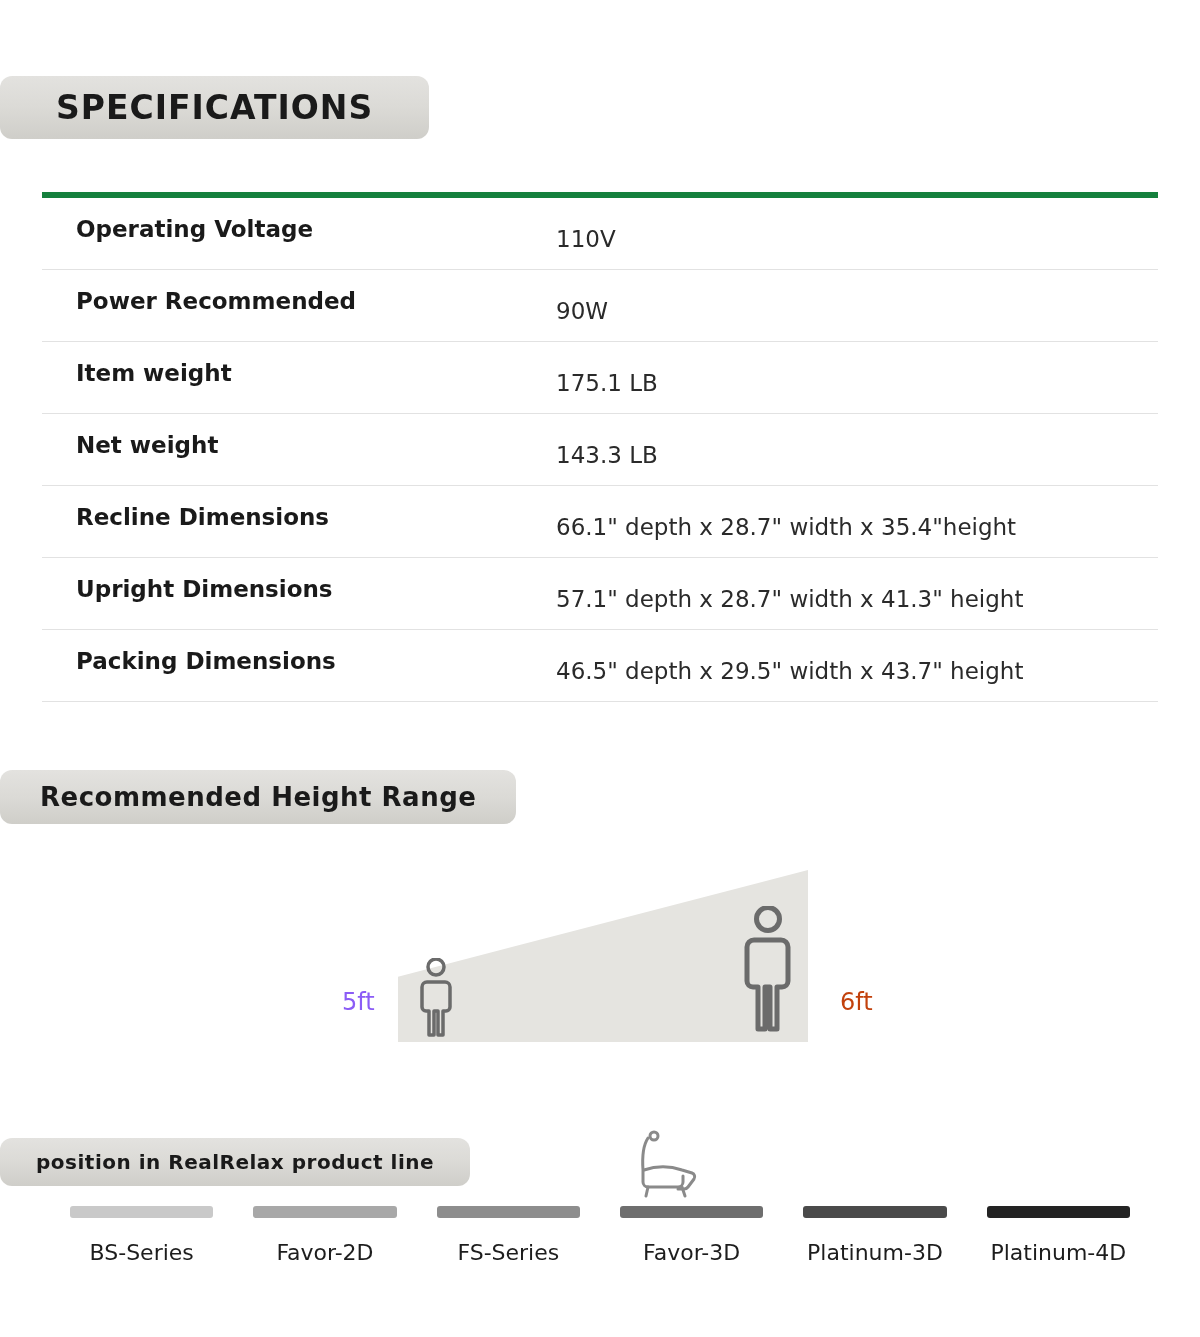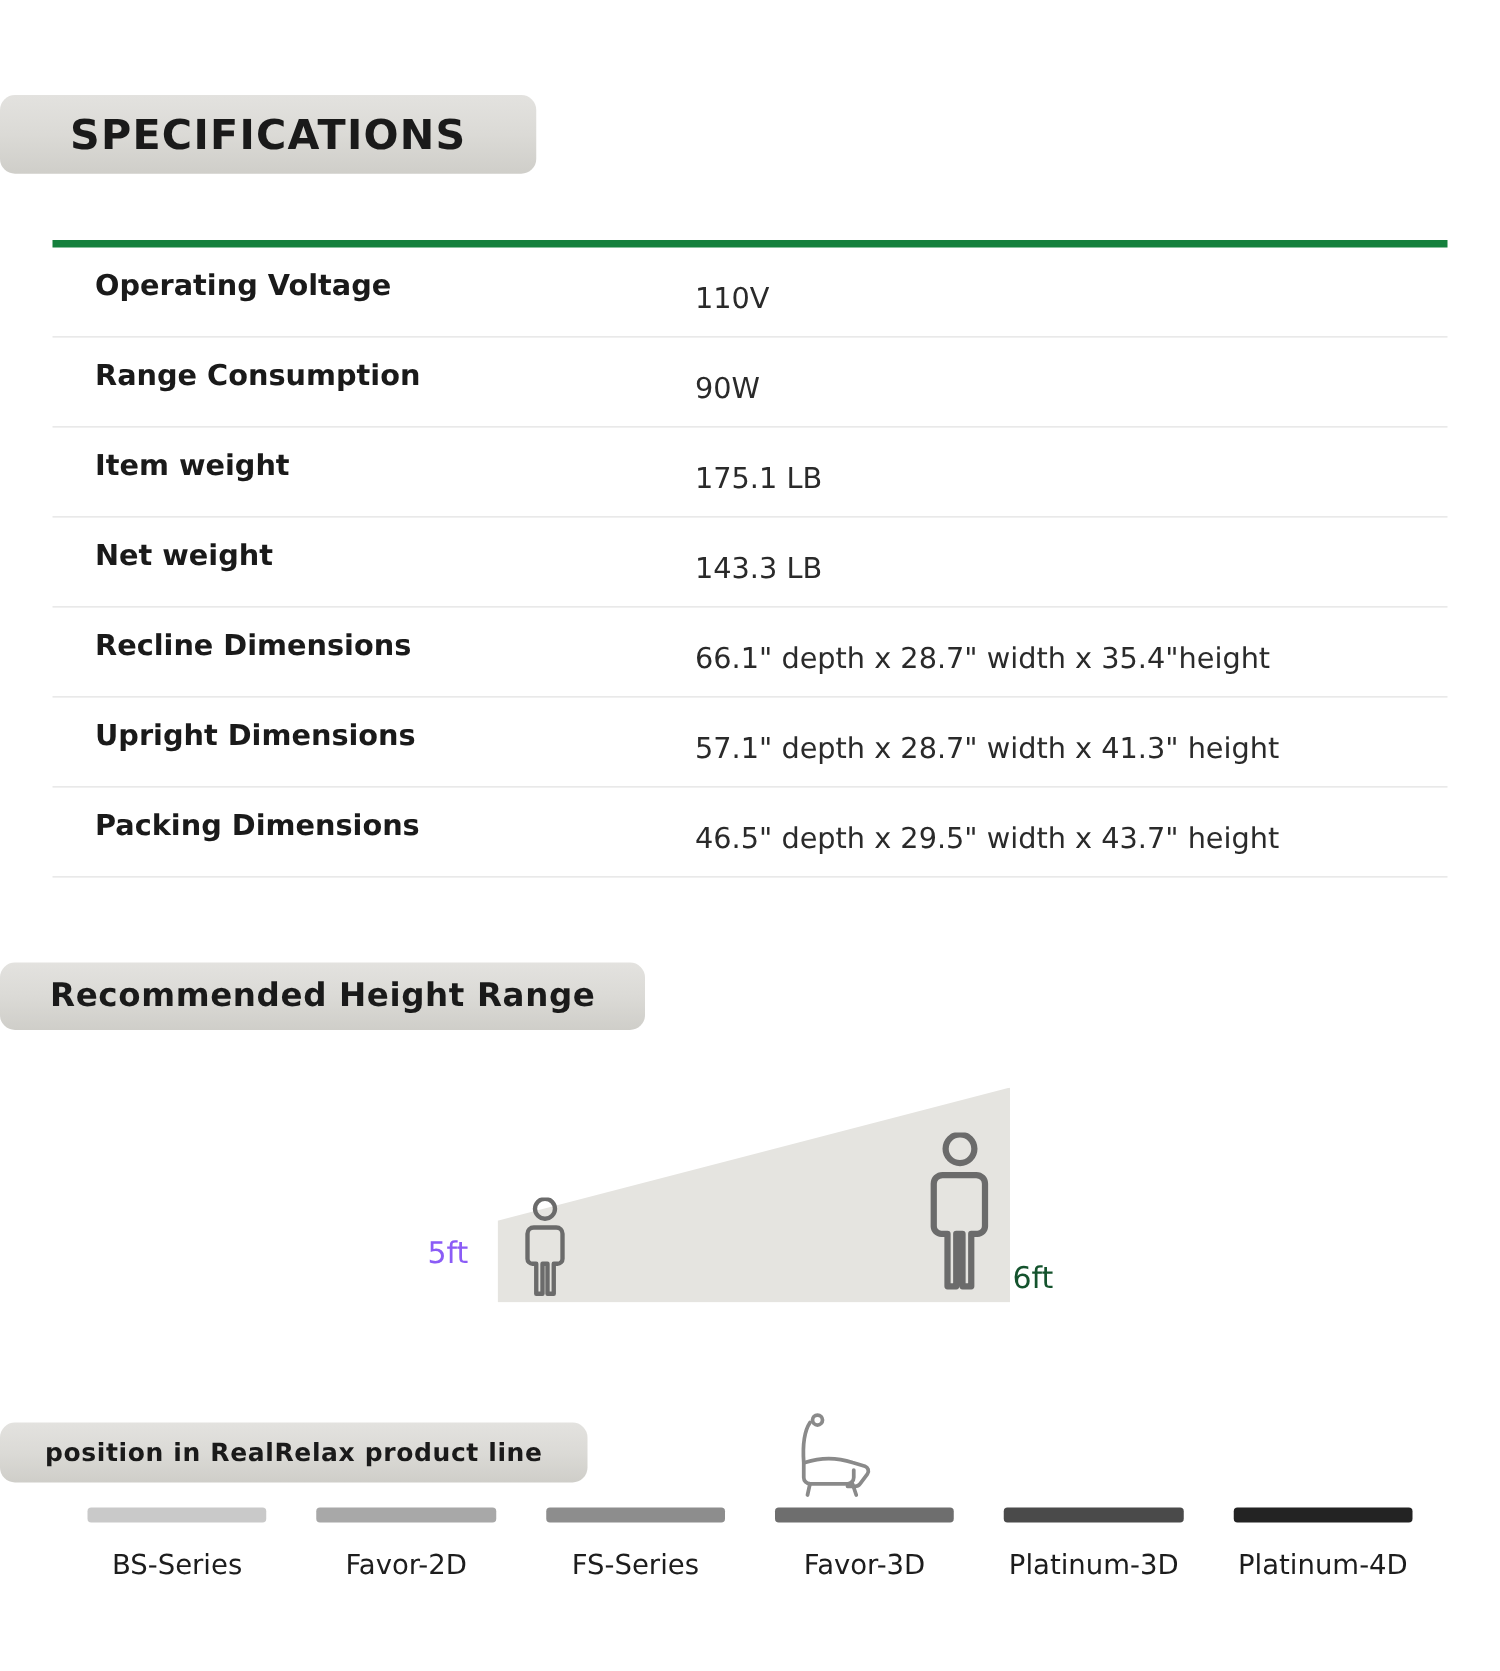--- a/index.html
+++ b/index.html
@@ -95,25 +95,24 @@
   }
   .label-5ft {
     position: absolute;
     left: 342px;
     top: 142px;
     font-size: 24px;
     color: #8b5cf6;
   }
   .label-6ft {
     position: absolute;
-    left: 810px;
+    left: 840px;
     top: 142px;
     font-size: 24px;
-    color: #14532d;
-    margin-top: 20px;
+    color: #c2410c;
   }
   .person {
     position: absolute;
   }
   .person.small { left: 416px; top: 112px; }
   .person.large { left: 740px; top: 60px; }
 
   
   .lineup {
     position: relative;
@@ -153,21 +152,21 @@
   <div class="pill" id="spec-title">SPECIFICATIONS</div>
 </div>
 
 <table class="spec-table" style="margin-top:53px;">
   <tbody>
     <tr>
       <td class="spec-label">Operating Voltage</td>
       <td class="spec-value">110V</td>
     </tr>
     <tr>
-      <td class="spec-label">Range Consumption</td>
+      <td class="spec-label">Power Recommended</td>
       <td class="spec-value">90W</td>
     </tr>
     <tr>
       <td class="spec-label">Item weight</td>
       <td class="spec-value">175.1 LB</td>
     </tr>
     <tr>
       <td class="spec-label">Net weight</td>
       <td class="spec-value">143.3 LB</td>
     </tr>

